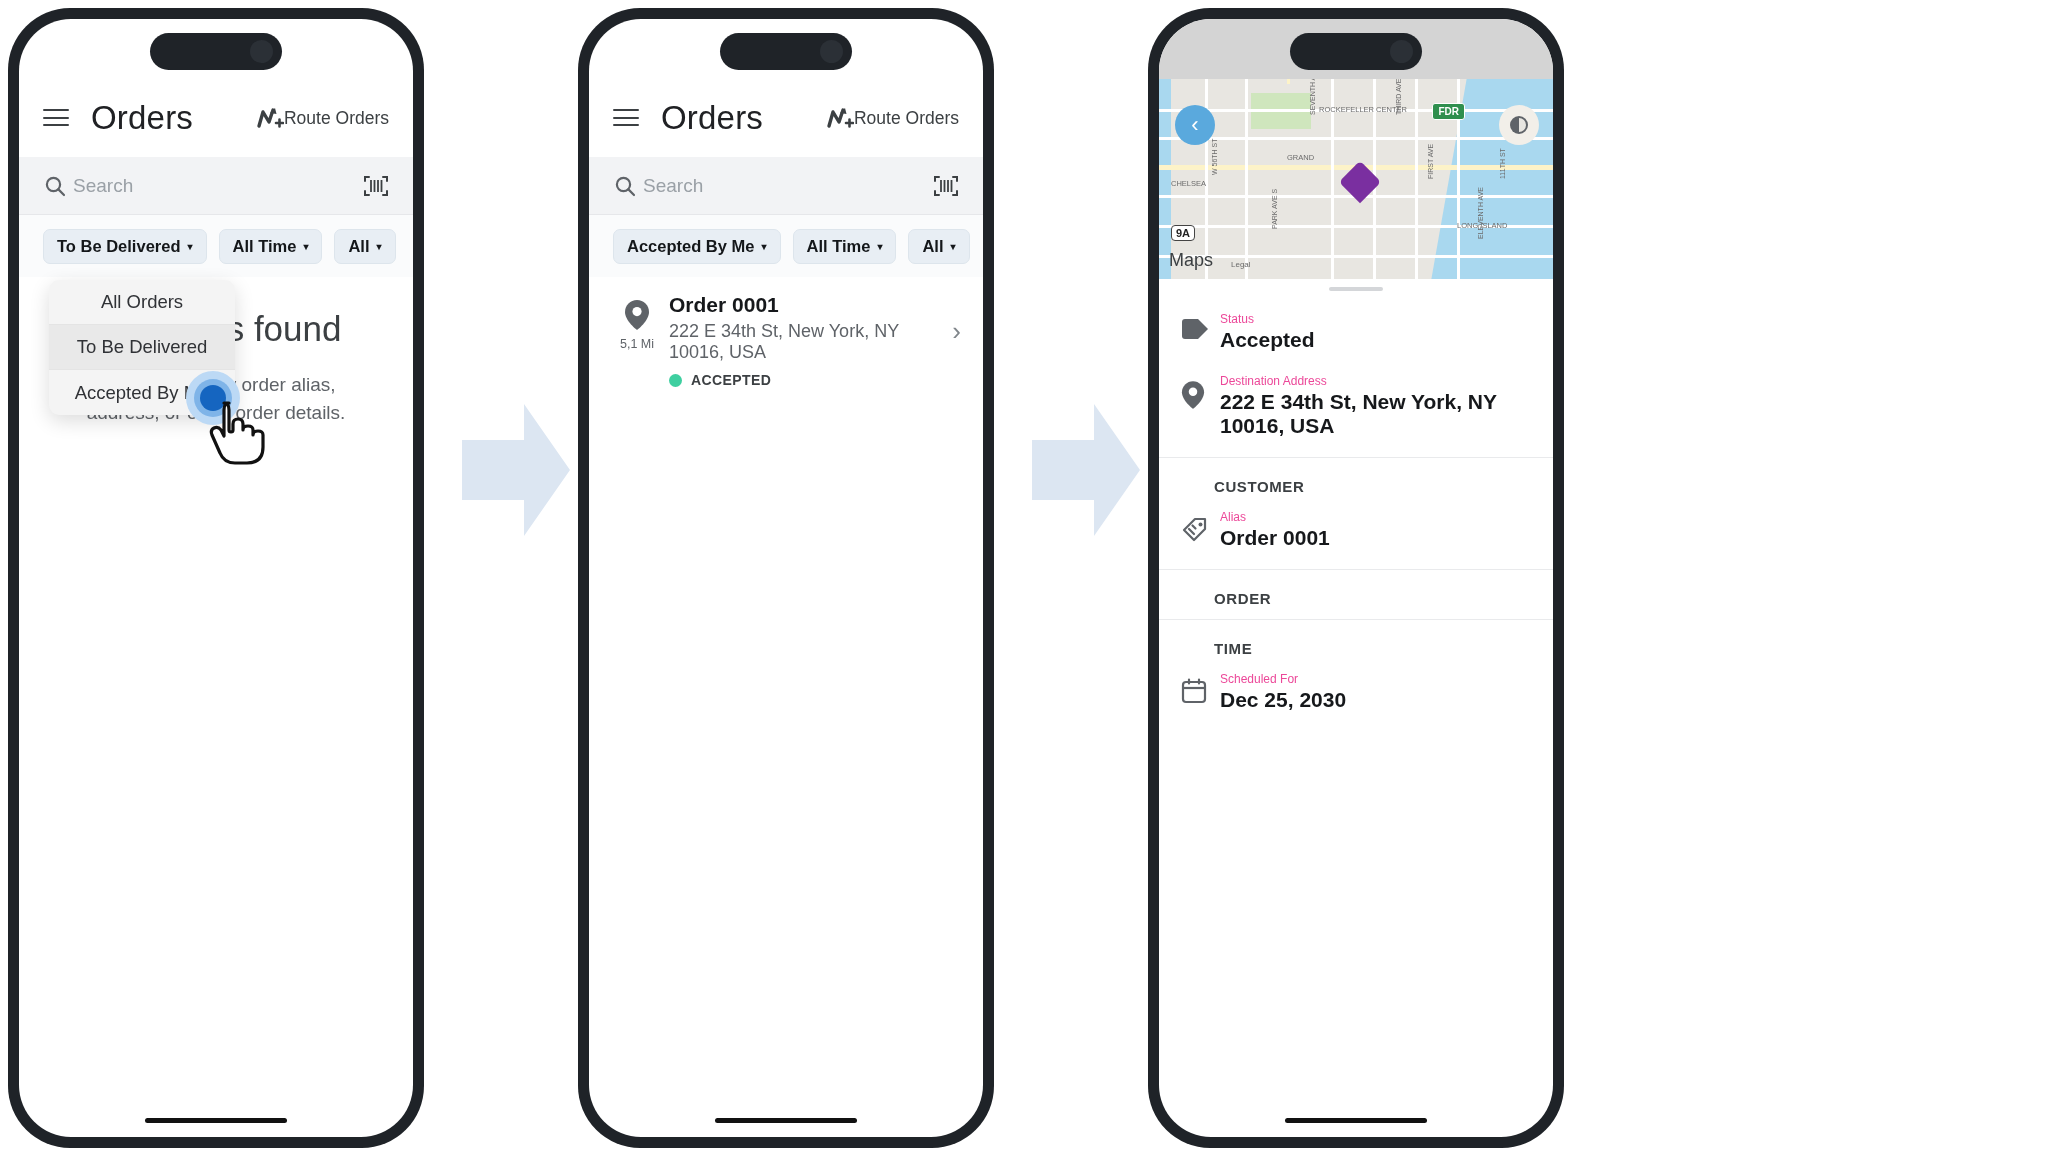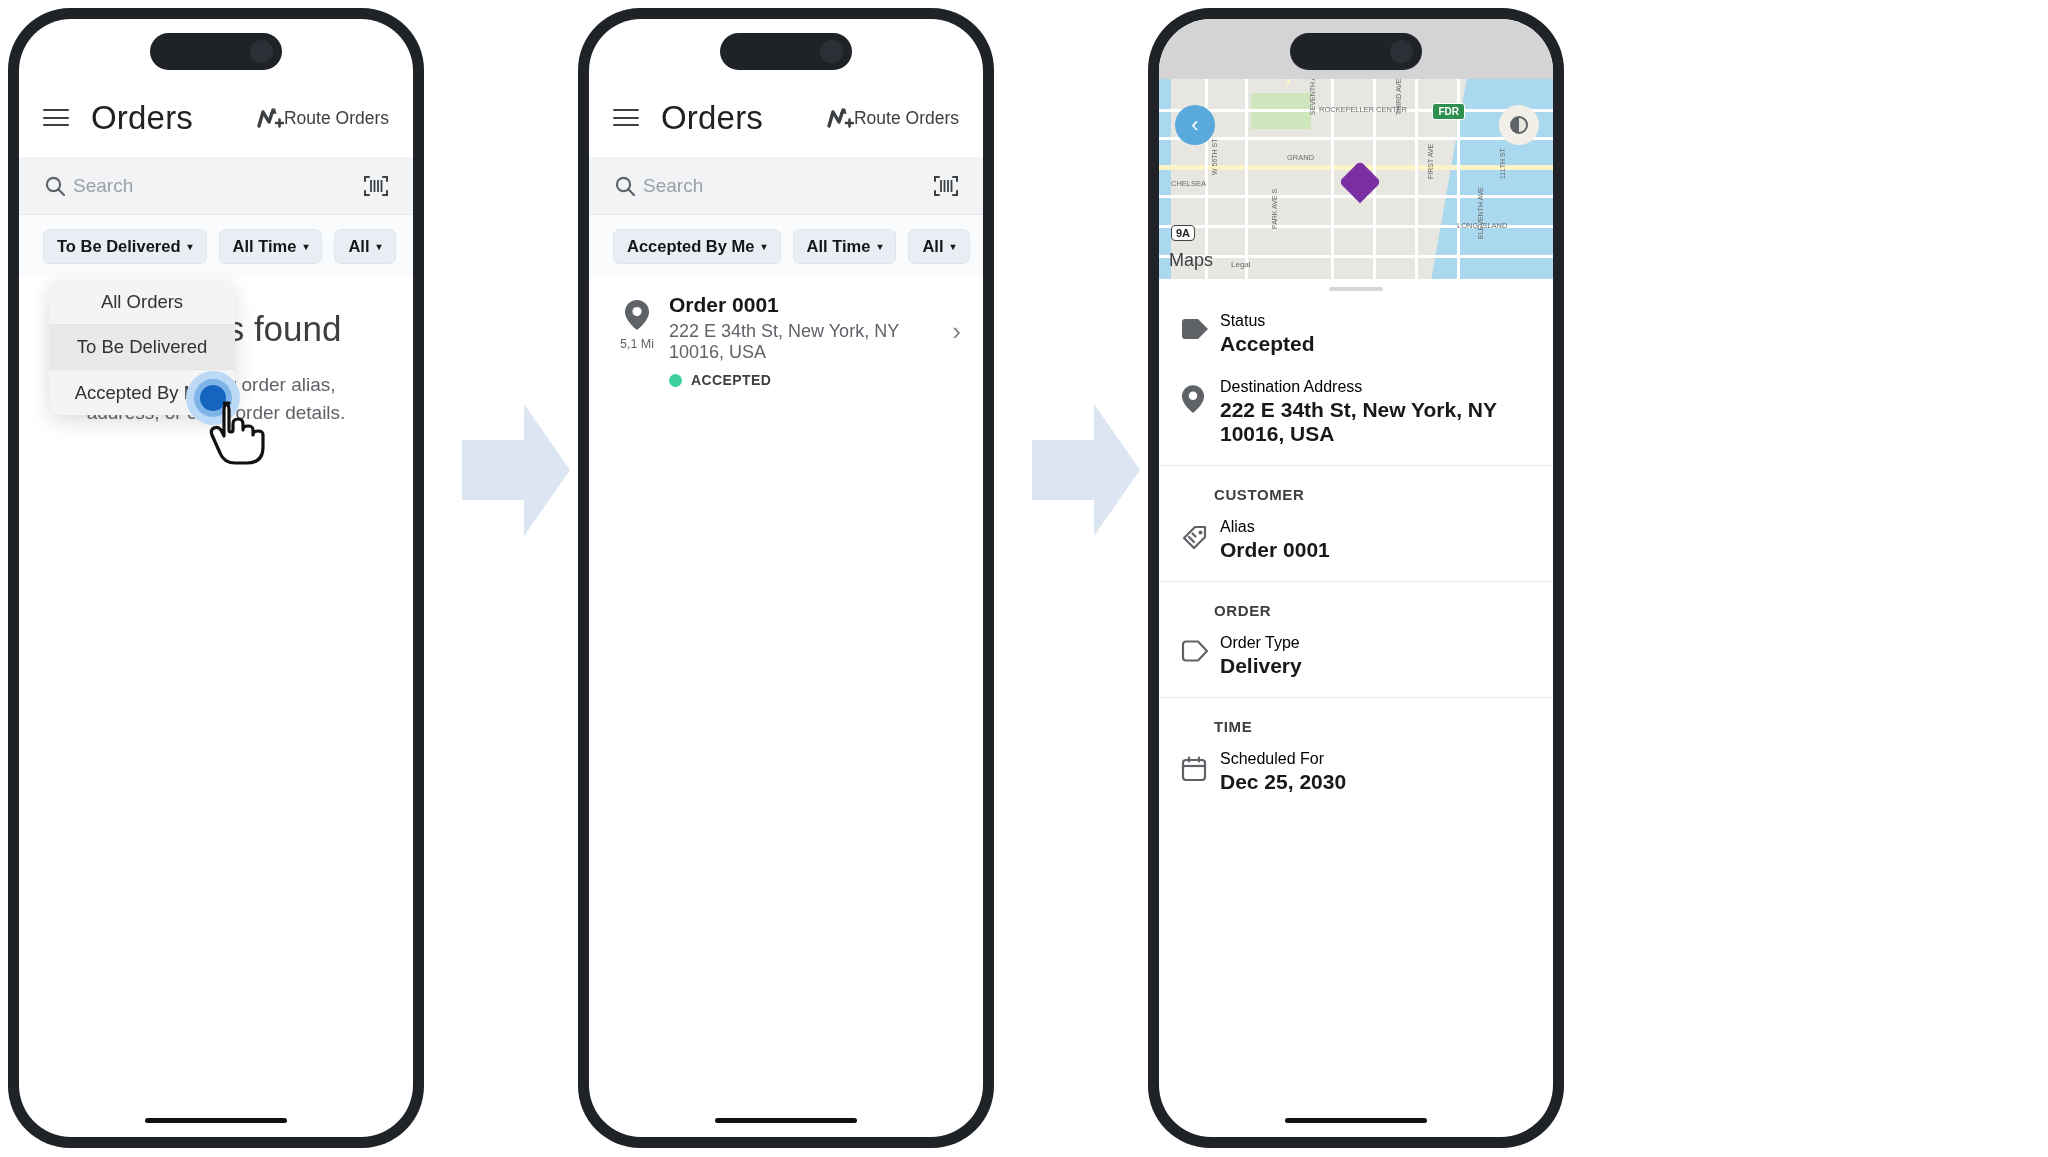--- a/index.html
+++ b/index.html
@@ -201,21 +201,21 @@
 
   
   .details { position: absolute; top: 282px; left: 0; right: 0; bottom: 92px; z-index: 5; }
   .sec-head {
     font-size: 15px; font-weight: bold; color: #3c4043;
     letter-spacing: .6px; padding: 20px 0 4px 55px;
   }
   .drow { display: flex; align-items: flex-start; padding: 11px 22px 11px 22px; }
   .drow-icon { width: 33px; flex: 0 0 auto; padding-top: 6px; }
   .drow-body { margin-left: 6px; }
-  .drow-label { font-size: 16px; color: #000000; }
+  .drow-label { font-size: 12px; color: #ec4899; }
   .drow-value { font-size: 21px; font-weight: bold; color: #16181b; margin-top: 2px; }
   .divider { height: 1px; background: #e9eaec; margin: 8px 0 0 0; }
 
   
   .actionbar {
     position: absolute; left: 0; right: 0; bottom: 32px; height: 60px;
     display: flex; align-items: center; gap: 12px; padding: 0 18px; z-index: 12;
   }
   .btn-release {
     flex: 1; height: 54px; background: #f4f6f8; border-radius: 7px;
@@ -500,31 +500,20 @@
             </svg>
           </div>
           <div class="drow-body">
             <div class="drow-label">Alias</div>
             <div class="drow-value">Order 0001</div>
           </div>
         </div>
         <div class="divider"></div>
 
         <div class="sec-head">ORDER</div>
-        <div class="drow">
-          <div class="drow-icon">
-            <svg width="28" height="22" viewBox="0 0 28 22">
-              <path d="M2 4.5 a3 3 0 0 1 3-3 h12 l9 9.5 l-9 9.5 H5 a3 3 0 0 1-3-3 z" fill="none" stroke="#5f6368" stroke-width="2.2" stroke-linejoin="round"></path>
-            </svg>
-          </div>
-          <div class="drow-body">
-            <div class="drow-label">Order Type</div>
-            <div class="drow-value">Delivery</div>
-          </div>
-        </div>
         <div class="divider"></div>
 
         <div class="sec-head">TIME</div>
         <div class="drow">
           <div class="drow-icon">
             <svg width="26" height="26" viewBox="0 0 26 26">
               <rect x="2" y="4" width="22" height="20" rx="3" fill="none" stroke="#5f6368" stroke-width="2.2"></rect>
               <path d="M2 10 h22" stroke="#5f6368" stroke-width="2.2"></path>
               <path d="M8 1.5 v4 M18 1.5 v4" stroke="#5f6368" stroke-width="2.2" stroke-linecap="round"></path>
             </svg>

